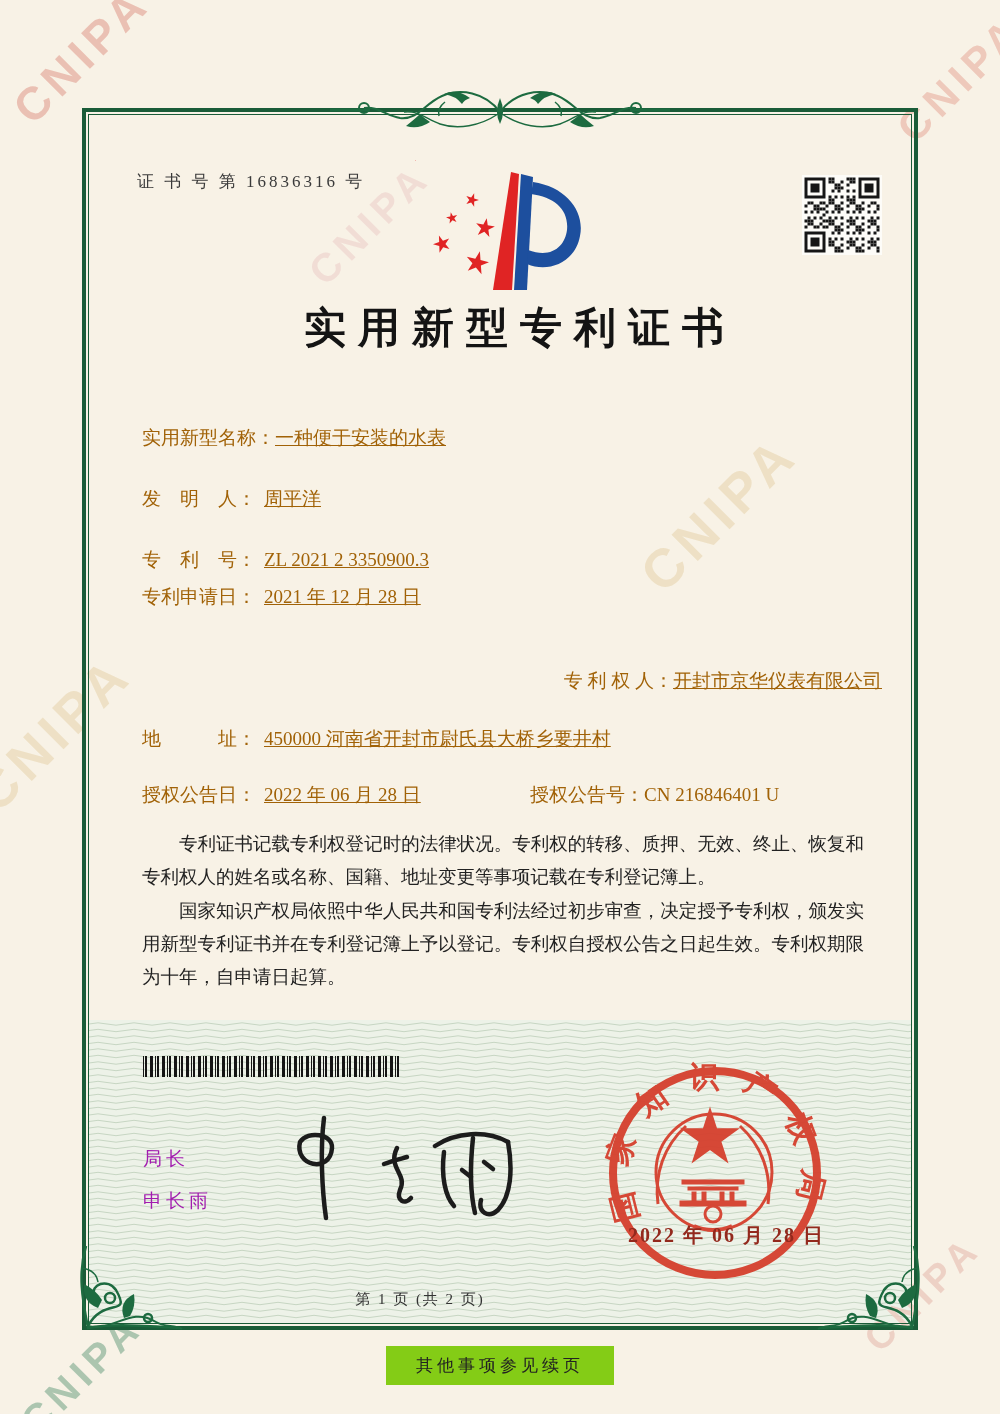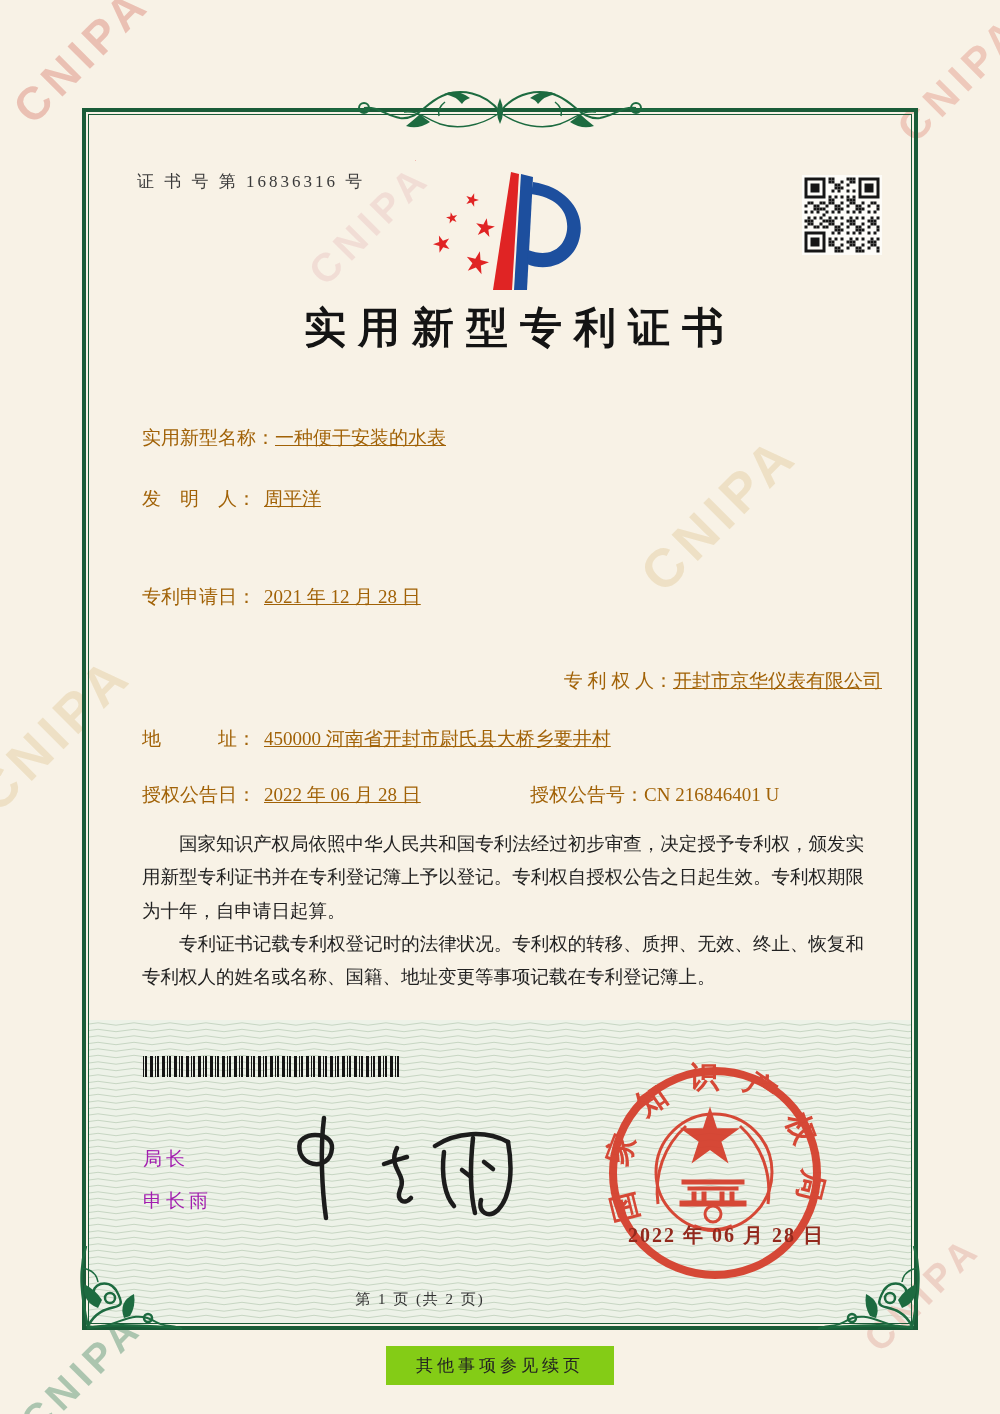--- a/index.html
+++ b/index.html
@@ -350,37 +350,40 @@
     </svg>
 
   <div class="title">实用新型专利证书</div>
 
   <div class="frow" style="top:425px;">
     <span class="lab">实用新型名称：</span><span>一种便于安装的水表</span>
   </div>
   <div class="frow" style="top:486px;">
     <span class="lab">发　明　人：</span><span>周平洋</span>
   </div>
+  <div class="frow" style="top:547px;">
+    <span class="lab">专　利　号：</span><span>ZL 2021 2 3350900.3</span>
+  </div>
   <div class="frow" style="top:584px;">
     <span class="lab">专利申请日：</span><span>2021 年 12 月 28 日</span>
   </div>
   <div class="frow" style="top:668px;text-align:right;">
     <span class="lab">专 利 权 人：</span><span>开封市京华仪表有限公司</span>
   </div>
   <div class="frow" style="top:726px;">
     <span class="lab">地　　　址：</span><span>450000  河南省开封市尉氏县大桥乡要井村</span>
   </div>
   <div class="frow" style="top:782px;">
     <span class="lab">授权公告日：</span><span>2022 年 06 月 28 日</span>
     <span class="grantno"><span>授权公告号：</span><span>CN 216846401 U</span></span>
   </div>
 
   <div class="paras">
+    <p>专利证书记载专利权登记时的法律状况。专利权的转移、质押、无效、终止、恢复和专利权人的姓名或名称、国籍、地址变更等事项记载在专利登记簿上。</p>
     <p>国家知识产权局依照中华人民共和国专利法经过初步审查，决定授予专利权，颁发实用新型专利证书并在专利登记簿上予以登记。专利权自授权公告之日起生效。专利权期限为十年，自申请日起算。</p>
-    <p>专利证书记载专利权登记时的法律状况。专利权的转移、质押、无效、终止、恢复和专利权人的姓名或名称、国籍、地址变更等事项记载在专利登记簿上。</p>
   </div>
 
   <svg class="abs" id="barcode" style="left:143px;top:1056px;" width="258" height="21" viewBox="0 0 258 21">
       <rect x="0" y="0" width="1" height="21" fill="#151515"></rect>
       <rect x="2" y="0" width="2" height="21" fill="#151515"></rect>
       <rect x="7" y="0" width="3" height="21" fill="#151515"></rect>
       <rect x="12" y="0" width="1" height="21" fill="#151515"></rect>
       <rect x="14" y="0" width="2" height="21" fill="#151515"></rect>
       <rect x="19" y="0" width="3" height="21" fill="#151515"></rect>
       <rect x="24" y="0" width="1" height="21" fill="#151515"></rect>

